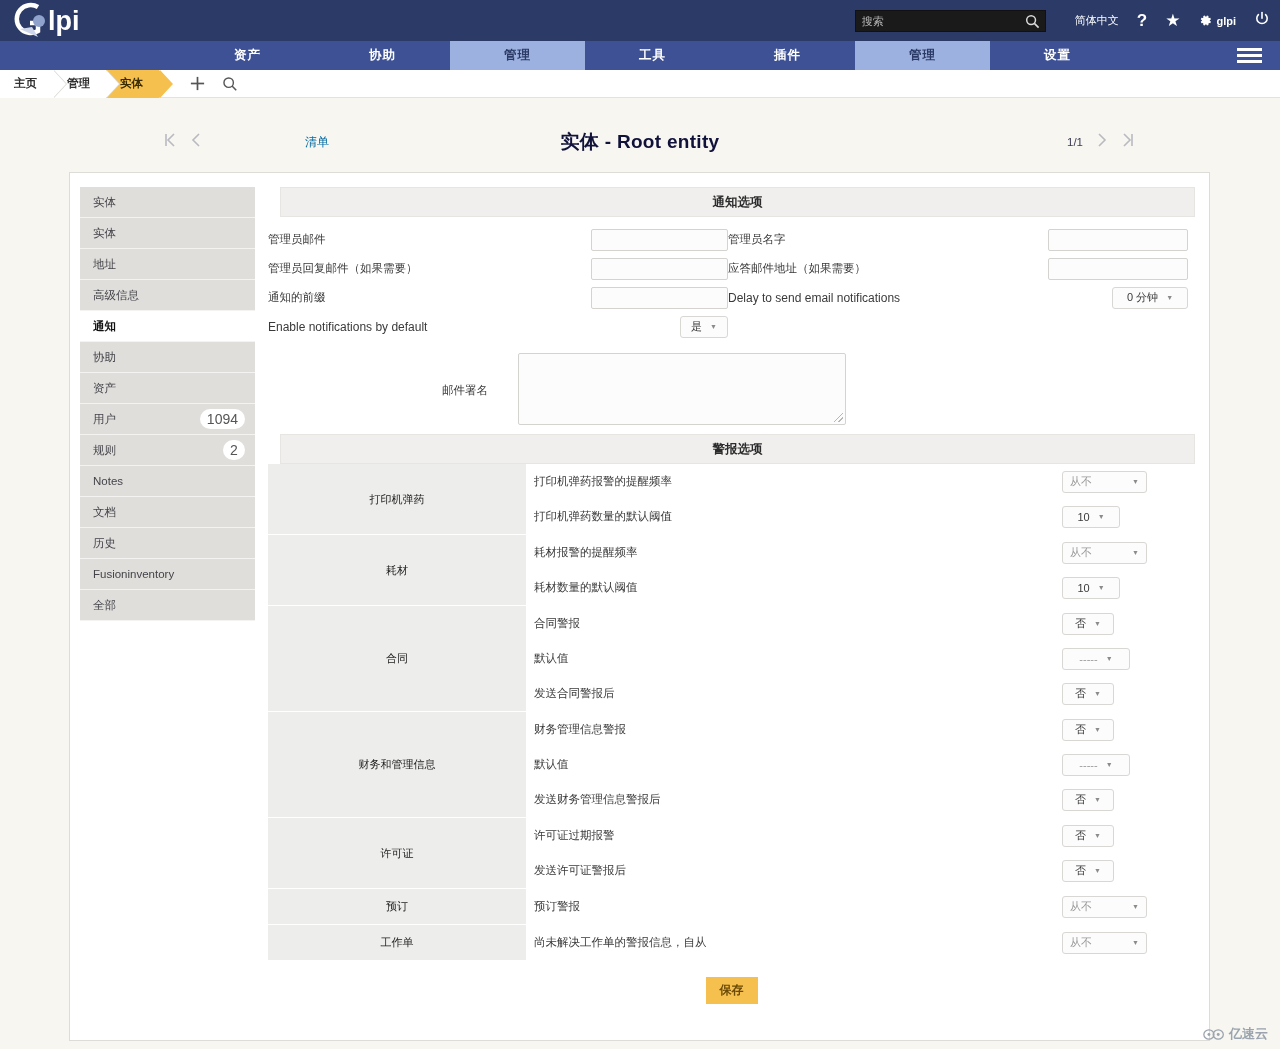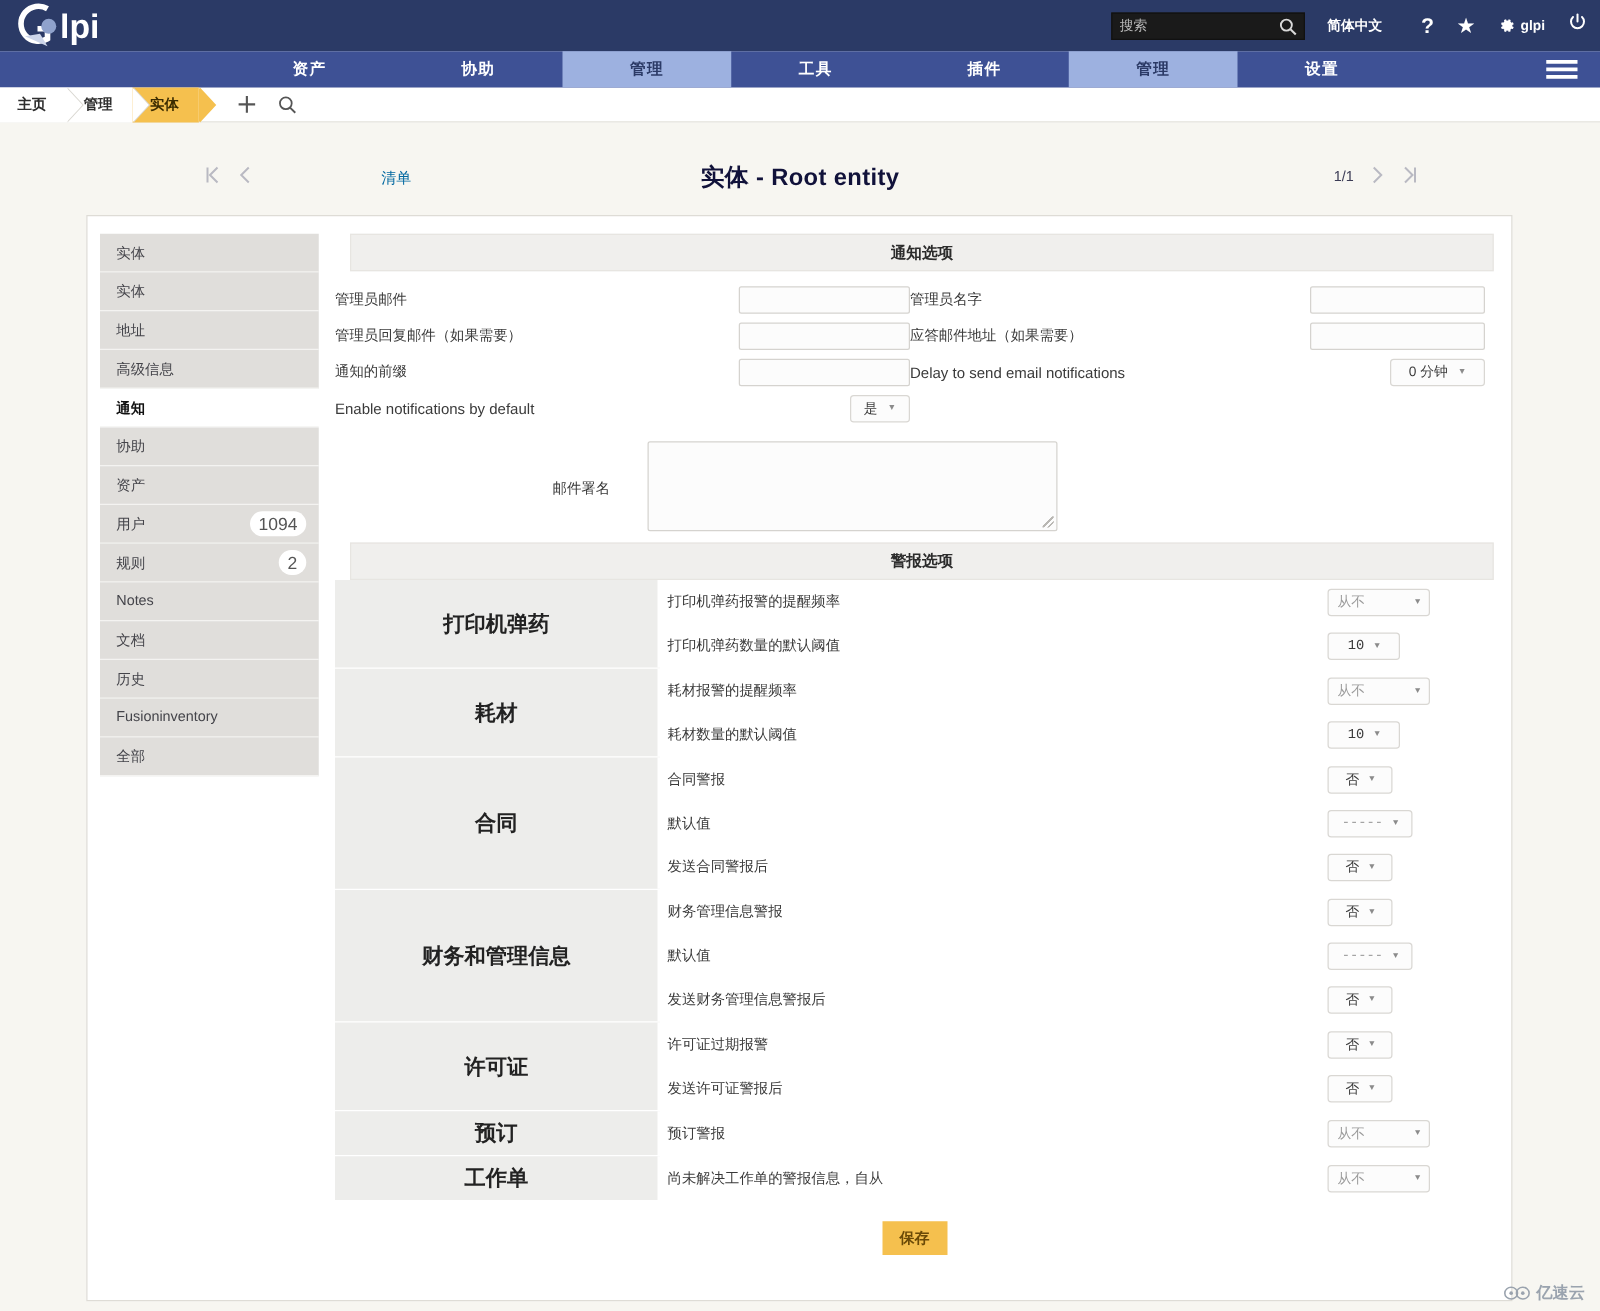--- a/index.html
+++ b/index.html
@@ -28,40 +28,40 @@
   .logo svg { display: block; }
 
   .topbar-right {
     position: absolute;
     right: 10px; top: 0;
     height: 41px;
     display: flex; align-items: center; gap: 0;
   }
   .search-wrap {
     position: relative;
-    width: 155px; height: 22px;
+    width: 191px; height: 22px;
     background: #1a1a1a;
     border: 1px solid #111;
     display: flex; align-items: flex-end;
-    margin-right: 18px;
+    margin-right: 29px;
   }
   .search-wrap input {
     background: transparent; border: 0; outline: none;
     color: #cfcfcf; font-size: 11px;
     font-family: "Liberation Sans", sans-serif;
     padding: 0 22px 0 6px; width: 100%; height: 100%;
   }
   .search-wrap input::placeholder { color: #b8b8b8; }
   .search-mag {
     position: absolute; right: 5px; top: 3px;
     width: 15px; height: 15px;
   }
   .lang {
-    color: #fff; font-size: 11px; font-weight: bold;
-    margin-right: 31px; white-space: nowrap;
+    color: #fff; font-size: 11px; font-weight: normal;
+    margin-right: 18px; white-space: nowrap;
   }
   .hicon { color: #fff; margin-right: 18px; display: flex; align-items: center; }
   .hicon.qmark { font-size: 17px; font-weight: bold; }
   .hicon.star { font-size: 17px; }
   .gear-grp { display: flex; align-items: center; margin-right: 18px; color: #fff; }
   .gear-grp .gname { font-size: 11px; font-weight: bold; margin-left: 3px; }
   .power { color: #fff; font-size: 16px; }
 
   
   .mainnav {
@@ -246,29 +246,28 @@
   
   .atable { width: 100%; }
   .arow {
     display: flex;
     border-bottom: 1px solid #ffffff;
   }
   .acat {
     width: 260px; flex: 0 0 260px;
     background: #ededeb;
     display: flex; align-items: center; justify-content: center;
-    font-size: 17px; font-weight: bold; color: #222;
+    font-size: 11px; font-weight: normal; color: #222;
     border-right: 2px solid #fff;
   }
   .aopts { flex: 1; }
   .aopt {
     height: 35px;
     display: flex; align-items: center;
     padding-left: 6px;
-    font-family: Liberation Mono, monospace;
   }
   .aopt .olabel { flex: 1; font-size: 11.5px; color: #3a3a3a; }
   .aopt .oselwrap { width: 145px; display: flex; justify-content: flex-start; padding-left: 12px;}
 
   .savewrap { display: flex; justify-content: center; margin-top: 16px; }
   .savebtn {
     background: #f5c04e;
     color: #6b4a07;
     border: 0;
     font-size: 12px; font-weight: bold;

